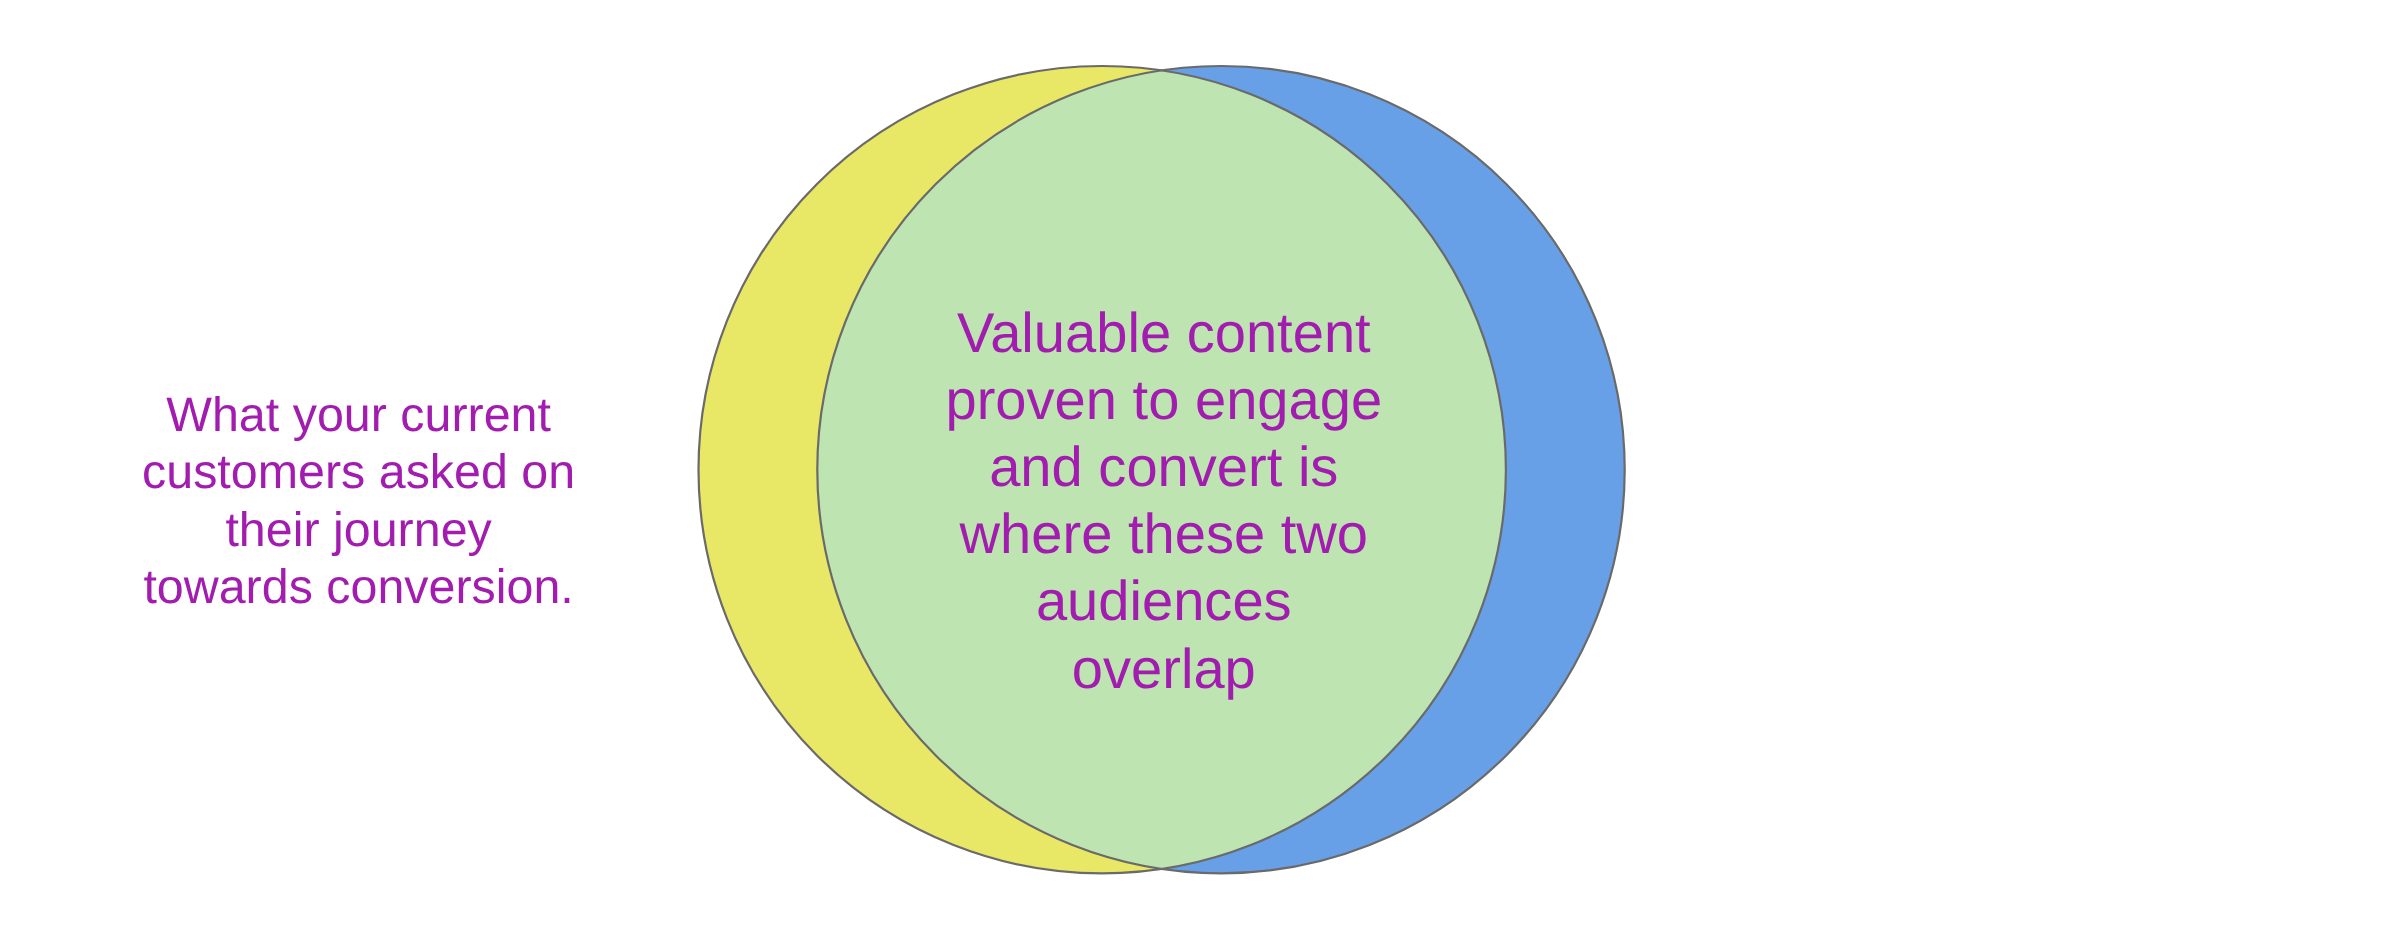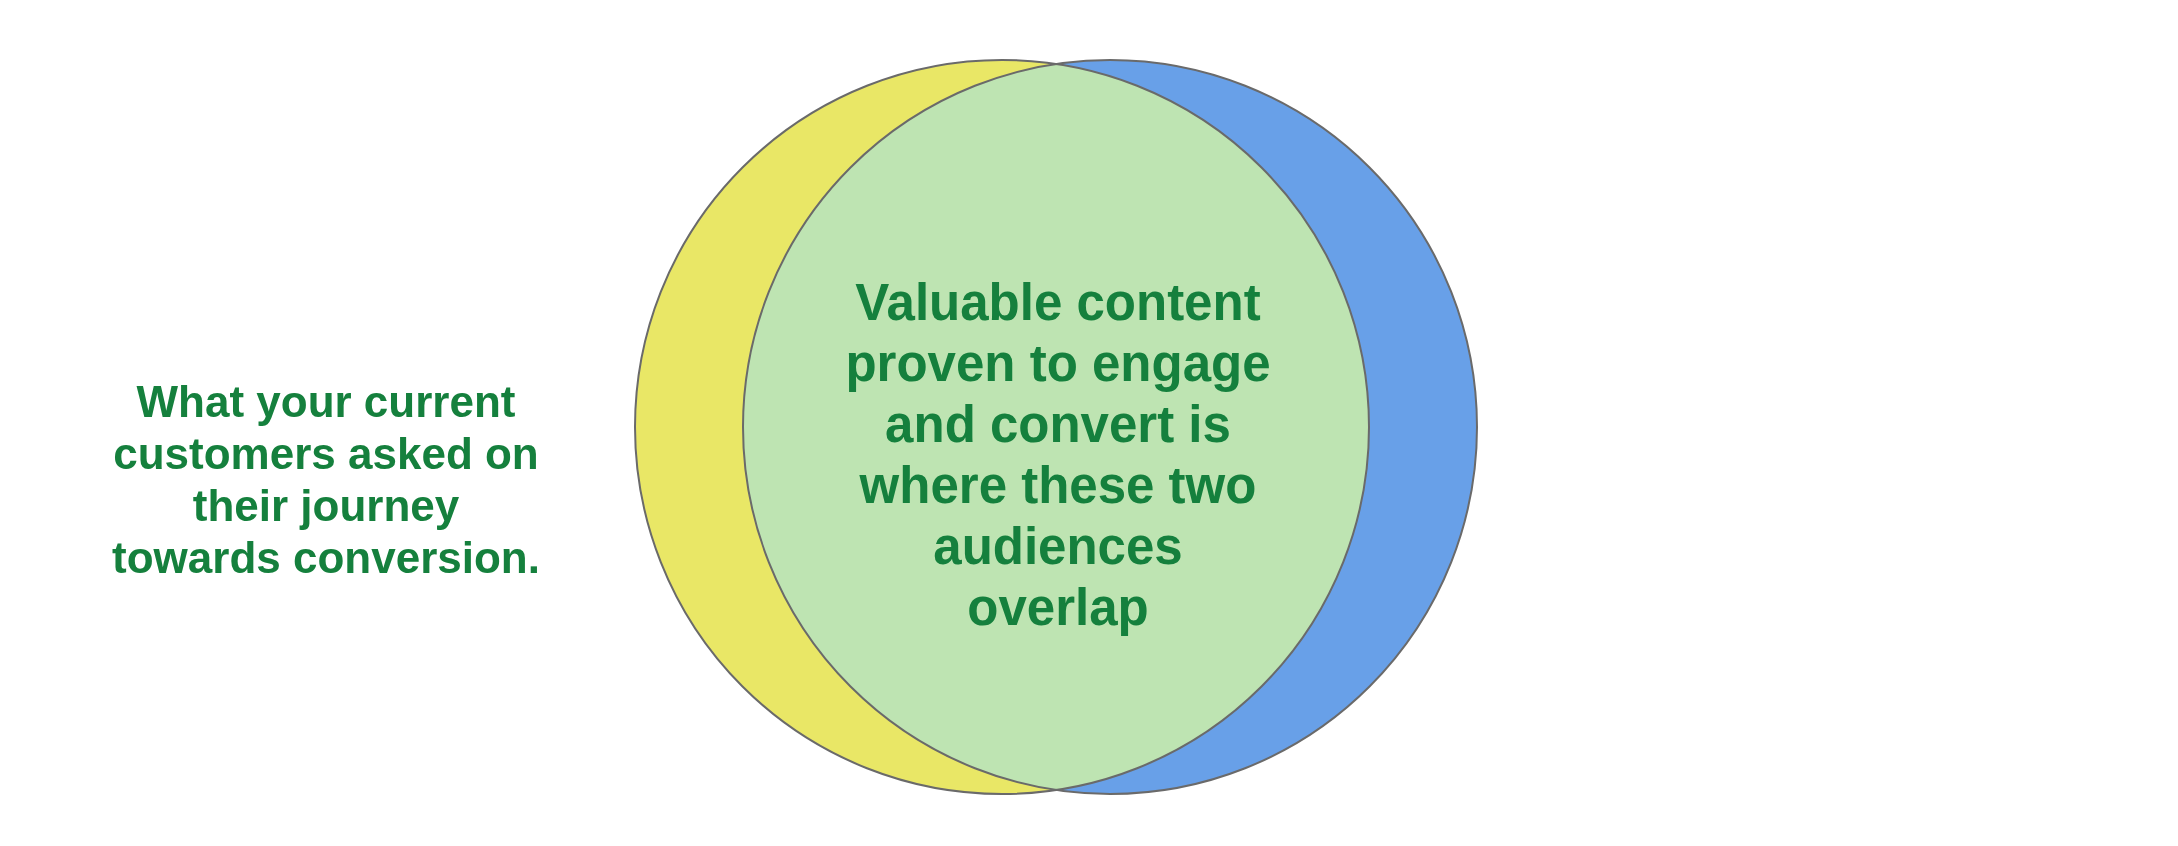--- a/index.html
+++ b/index.html
@@ -25,32 +25,32 @@
   .outline {
     fill: none;
     stroke-width: 2;
   }
   .caption {
     position: absolute;
     transform: translate(-50%, -50%);
     width: max-content;
     white-space: pre-line;
     text-align: center;
-    color: #15803d;
-    font-weight: 700;
+    color: #a21caf;
+    font-weight: 400;
   }
   .caption.side {
     font-size: 44px;
     line-height: 52px;
   }
   .caption.middle {
     font-size: 51px;
     line-height: 61px;
   }
-  .caption.left-pos   { left: 326px;  top: 480px; }
+  .caption.left-pos   { left: 326px;  top: 456px; }
   .caption.middle-pos { left: 1058px; top: 455px; }
   .caption.right-pos  { left: 1892px; top: 502px; }
 </style>
 </head>
 <body>
 
 <div class="stage">
 
   <svg class="venn-svg" viewBox="0 0 2178 846" xmlns="http://www.w3.org/2000/svg">
     <defs>

